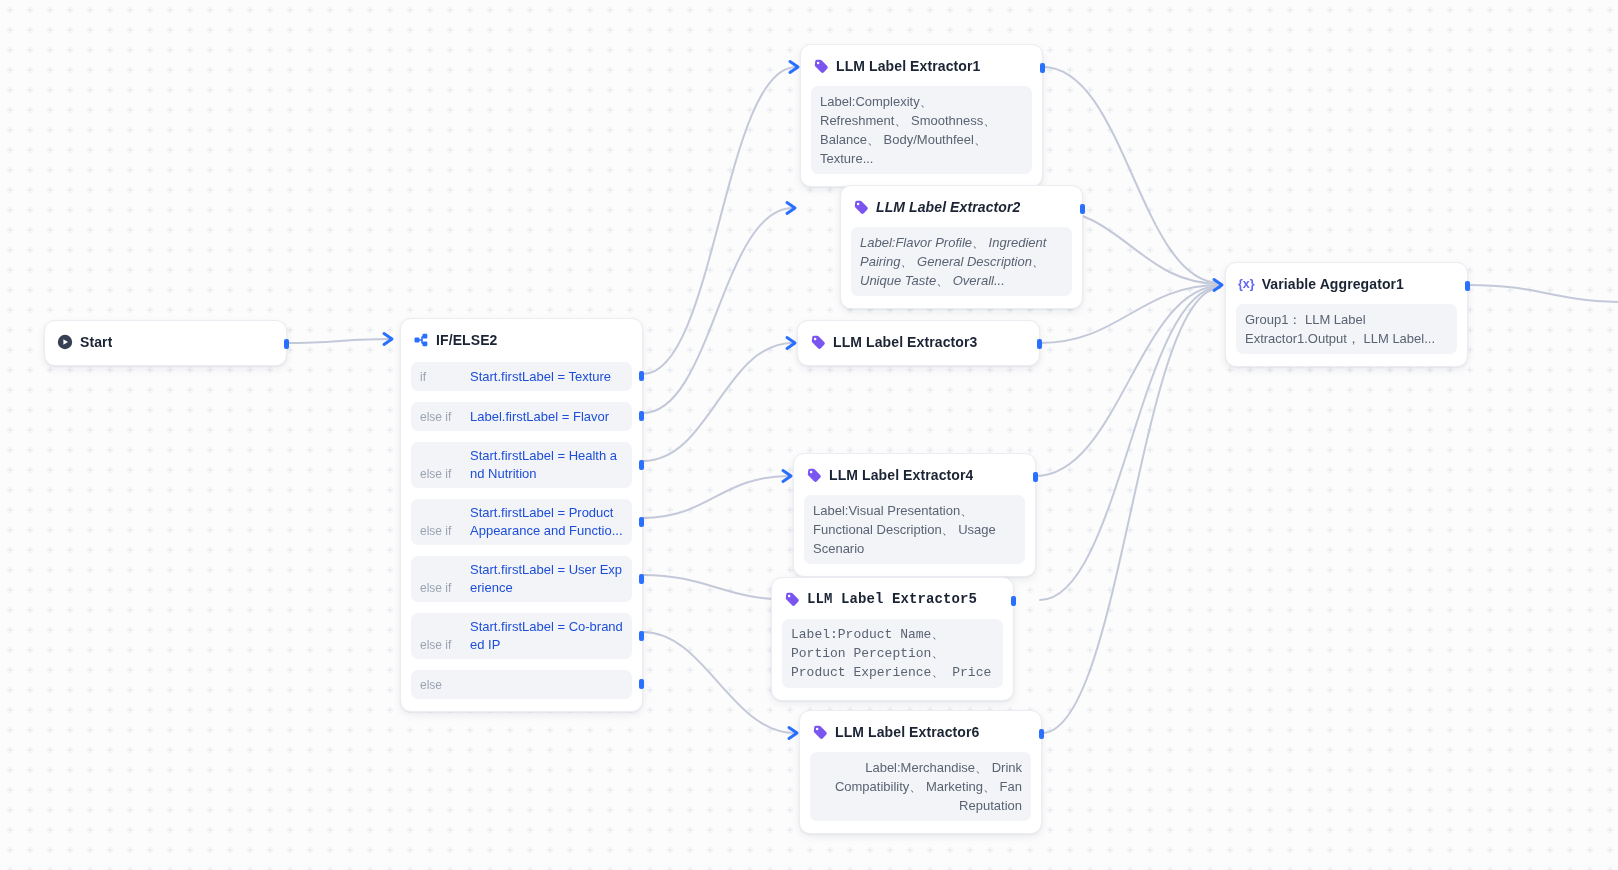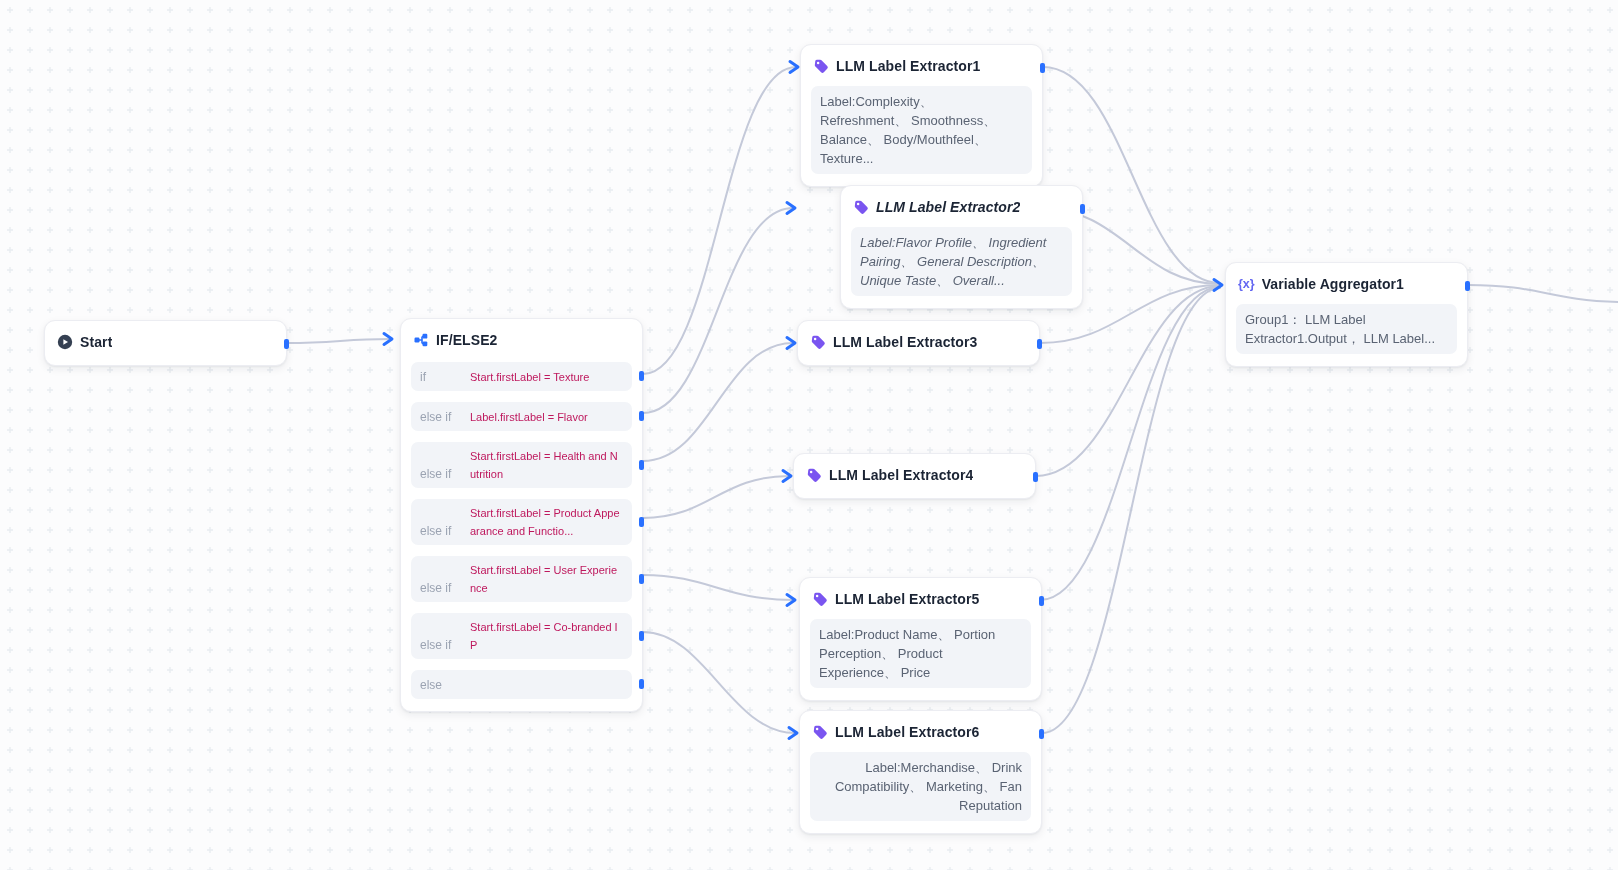--- a/index.html
+++ b/index.html
@@ -30,21 +30,21 @@
     word-break:break-word;
   }
   .rows { margin-top:11px; display:flex; flex-direction:column; gap:11px; }
   .cond-row {
     display:flex; align-items:flex-end; gap:4px;
     background:#f2f4f8; border-radius:7px; padding:5px 9px; min-height:28px;
     position:relative;
   }
   .cond-row .kw { flex:0 0 46px; font-size:12px; line-height:18px; color:#9ba3b2; padding-top:1px; }
   .cond-row .cond {
-    flex:1 1 auto; font-size:11px; line-height:18px; color:#be185d;
+    flex:1 1 auto; font-size:13px; line-height:18px; color:#1d4ed8;
     word-break:break-all;
   }
   .handle {
     position:absolute; width:5px; height:10px; border-radius:2px;
     background:#2970ff; z-index:3;
   }
   .xicon { font-size:12.5px; font-weight:700; color:#6366f1; line-height:16px; white-space:nowrap; }
 </style>
 </head>
 <body>
@@ -197,24 +197,25 @@
   <div class="node" style="left:793px; top:453px;">
     <div class="node-title">
       <span class="icon16">
         <svg viewBox="0 0 16 16" width="16" height="16">
           <path d="M2 3.2 A1.6 1.6 0 0 1 3.6 1.6 H7 a1.8 1.8 0 0 1 1.3.55 L14 7.9 a1.9 1.9 0 0 1 0 2.7 L10.6 14 a1.9 1.9 0 0 1-2.7 0 L2.2 8.3 A1.8 1.8 0 0 1 1.6 7 Z" fill="#7a55f0" transform="translate(.2 .2)"></path>
           <circle cx="5.1" cy="5.1" r="1.25" fill="#fff"></circle>
         </svg>
       </span>
       <span class="t">LLM Label Extractor4</span>
     </div>
-    <div class="handle" style="right:-3px; top:18px;"></div>
-  </div>
-
-  <div class="node" style="left:799px; top:577px;">
+    <div class="content-box">Label:Visual Presentation、 Functional Description、 Usage Scenario</div>
+    <div class="handle" style="right:-3px; top:18px;"></div>
+  </div>
+
+  <div class="node" style="left:771px; top:577px;font-family:Liberation Mono, monospace;">
     <div class="node-title">
       <span class="icon16">
         <svg viewBox="0 0 16 16" width="16" height="16">
           <path d="M2 3.2 A1.6 1.6 0 0 1 3.6 1.6 H7 a1.8 1.8 0 0 1 1.3.55 L14 7.9 a1.9 1.9 0 0 1 0 2.7 L10.6 14 a1.9 1.9 0 0 1-2.7 0 L2.2 8.3 A1.8 1.8 0 0 1 1.6 7 Z" fill="#7a55f0" transform="translate(.2 .2)"></path>
           <circle cx="5.1" cy="5.1" r="1.25" fill="#fff"></circle>
         </svg>
       </span>
       <span class="t">LLM Label Extractor5</span>
     </div>
     <div class="content-box">Label:Product Name、 Portion Perception、 Product Experience、 Price</div>

